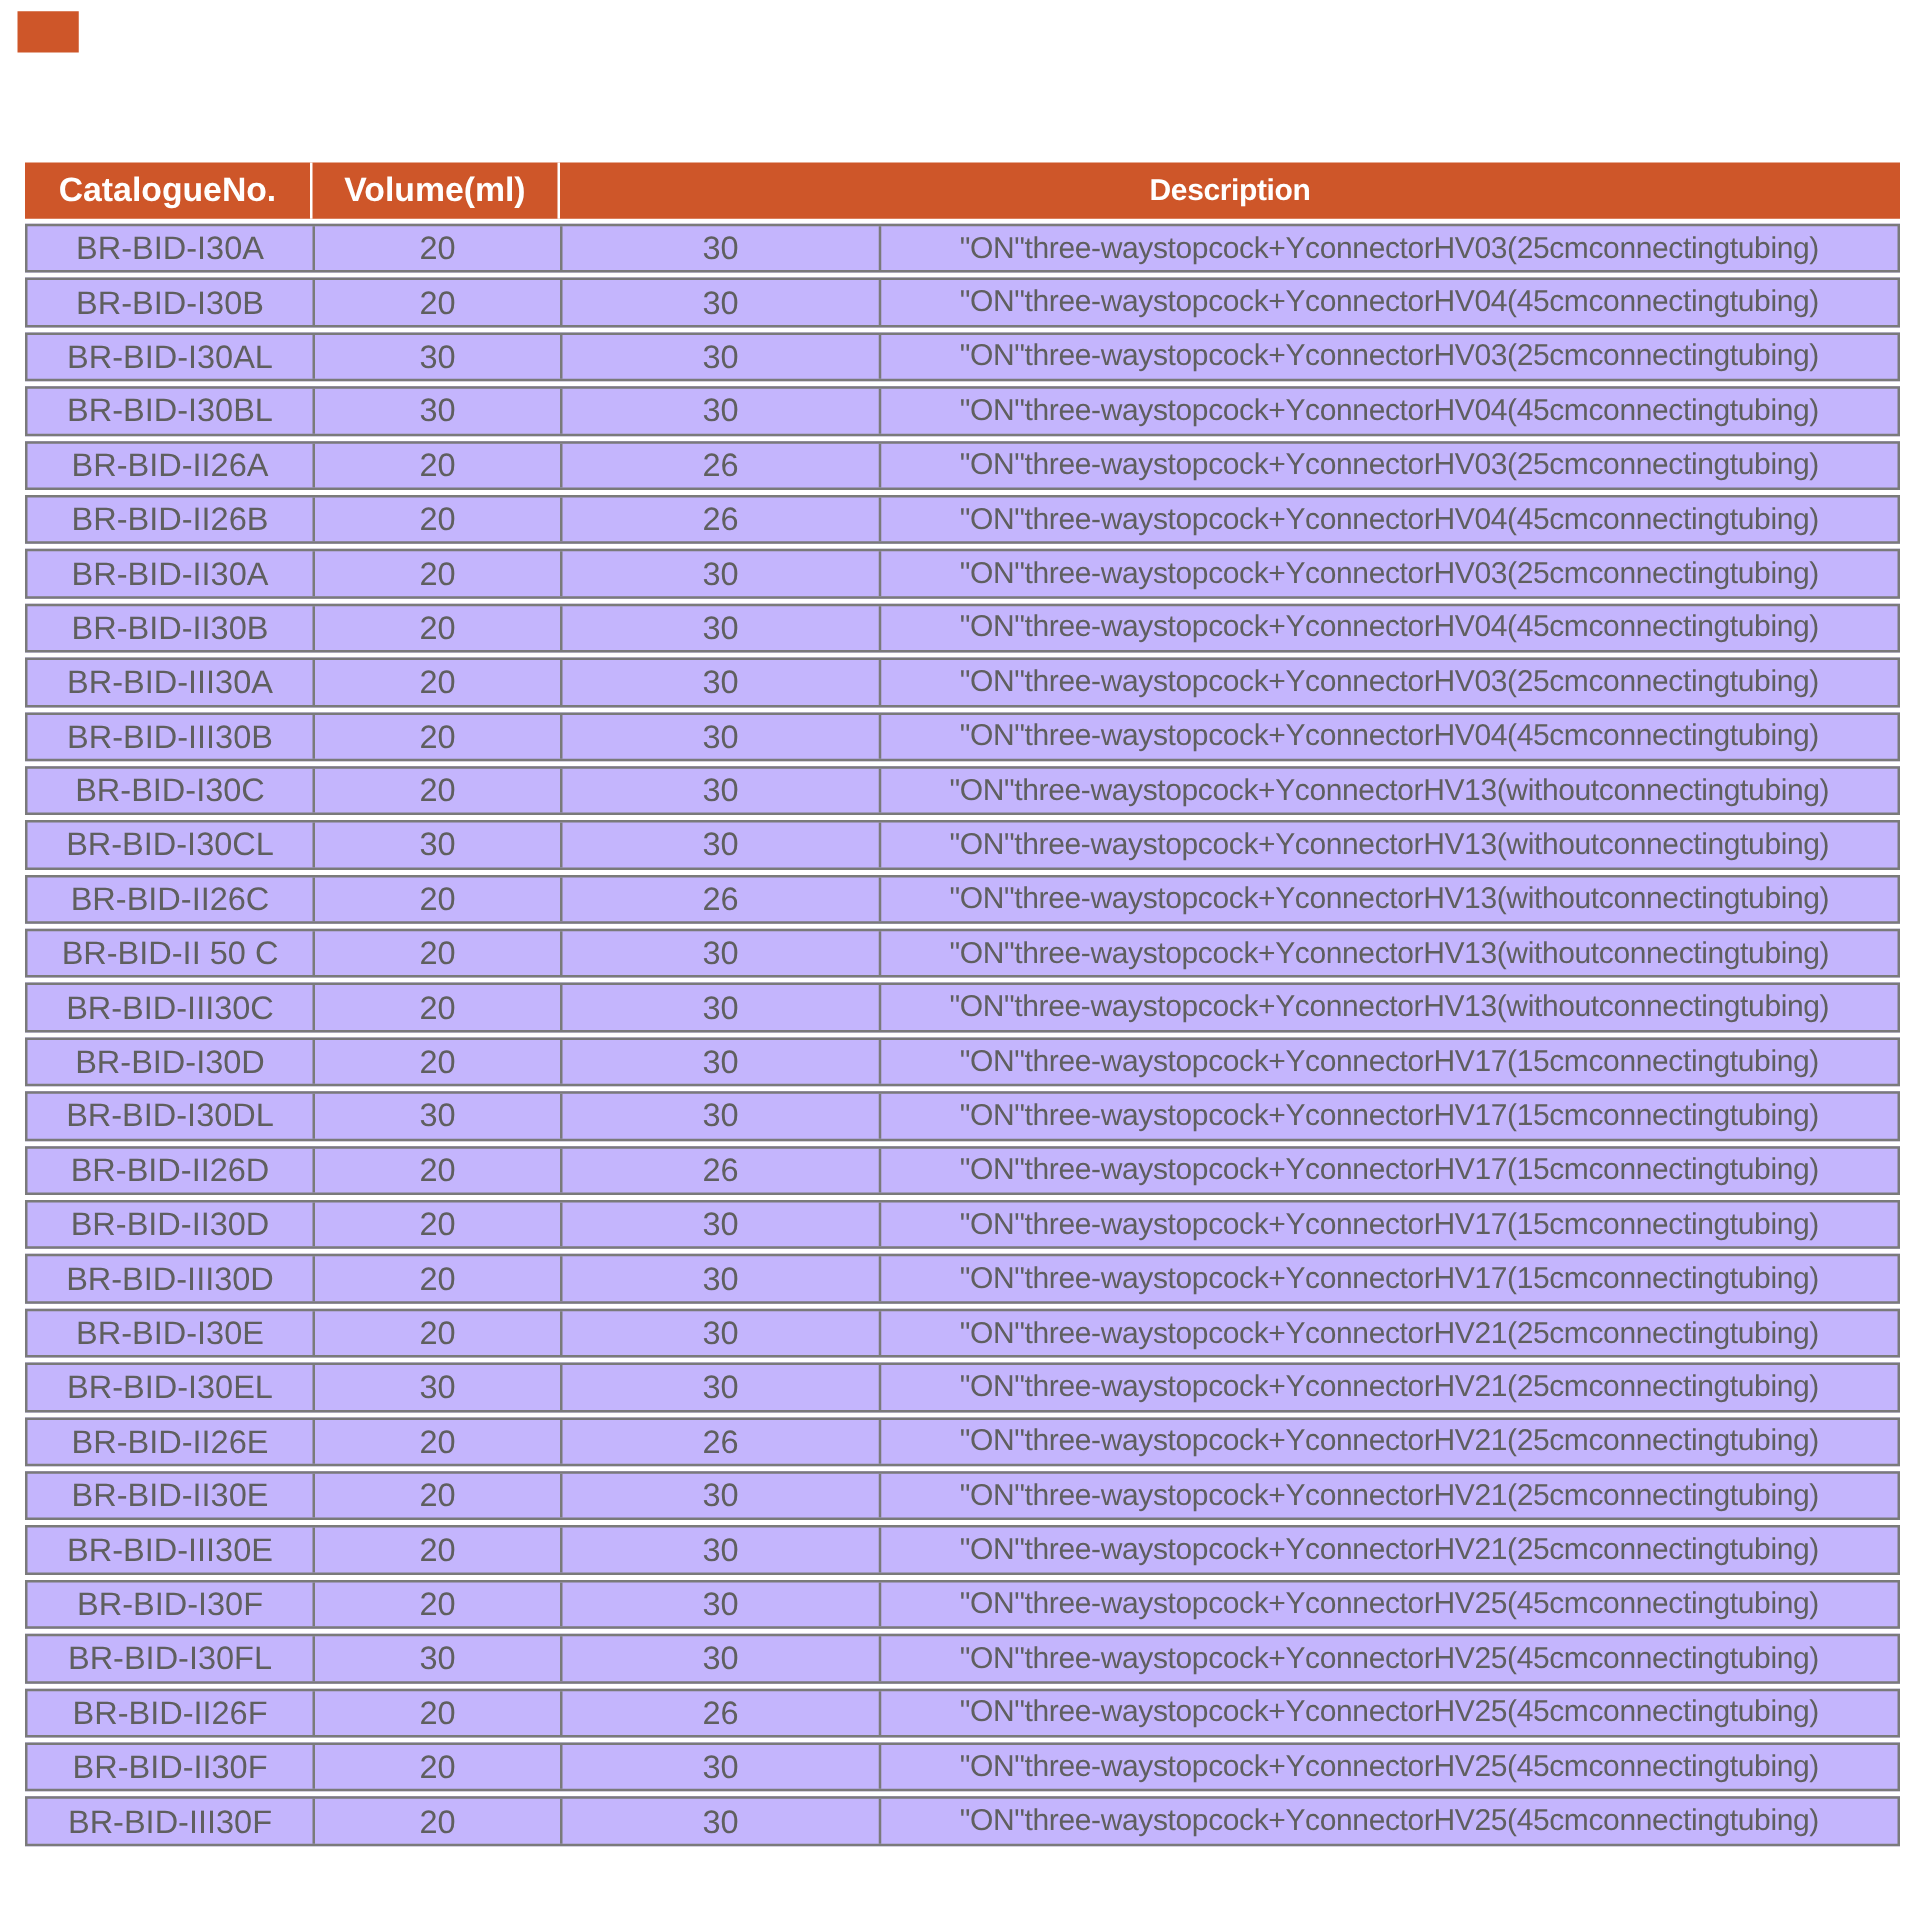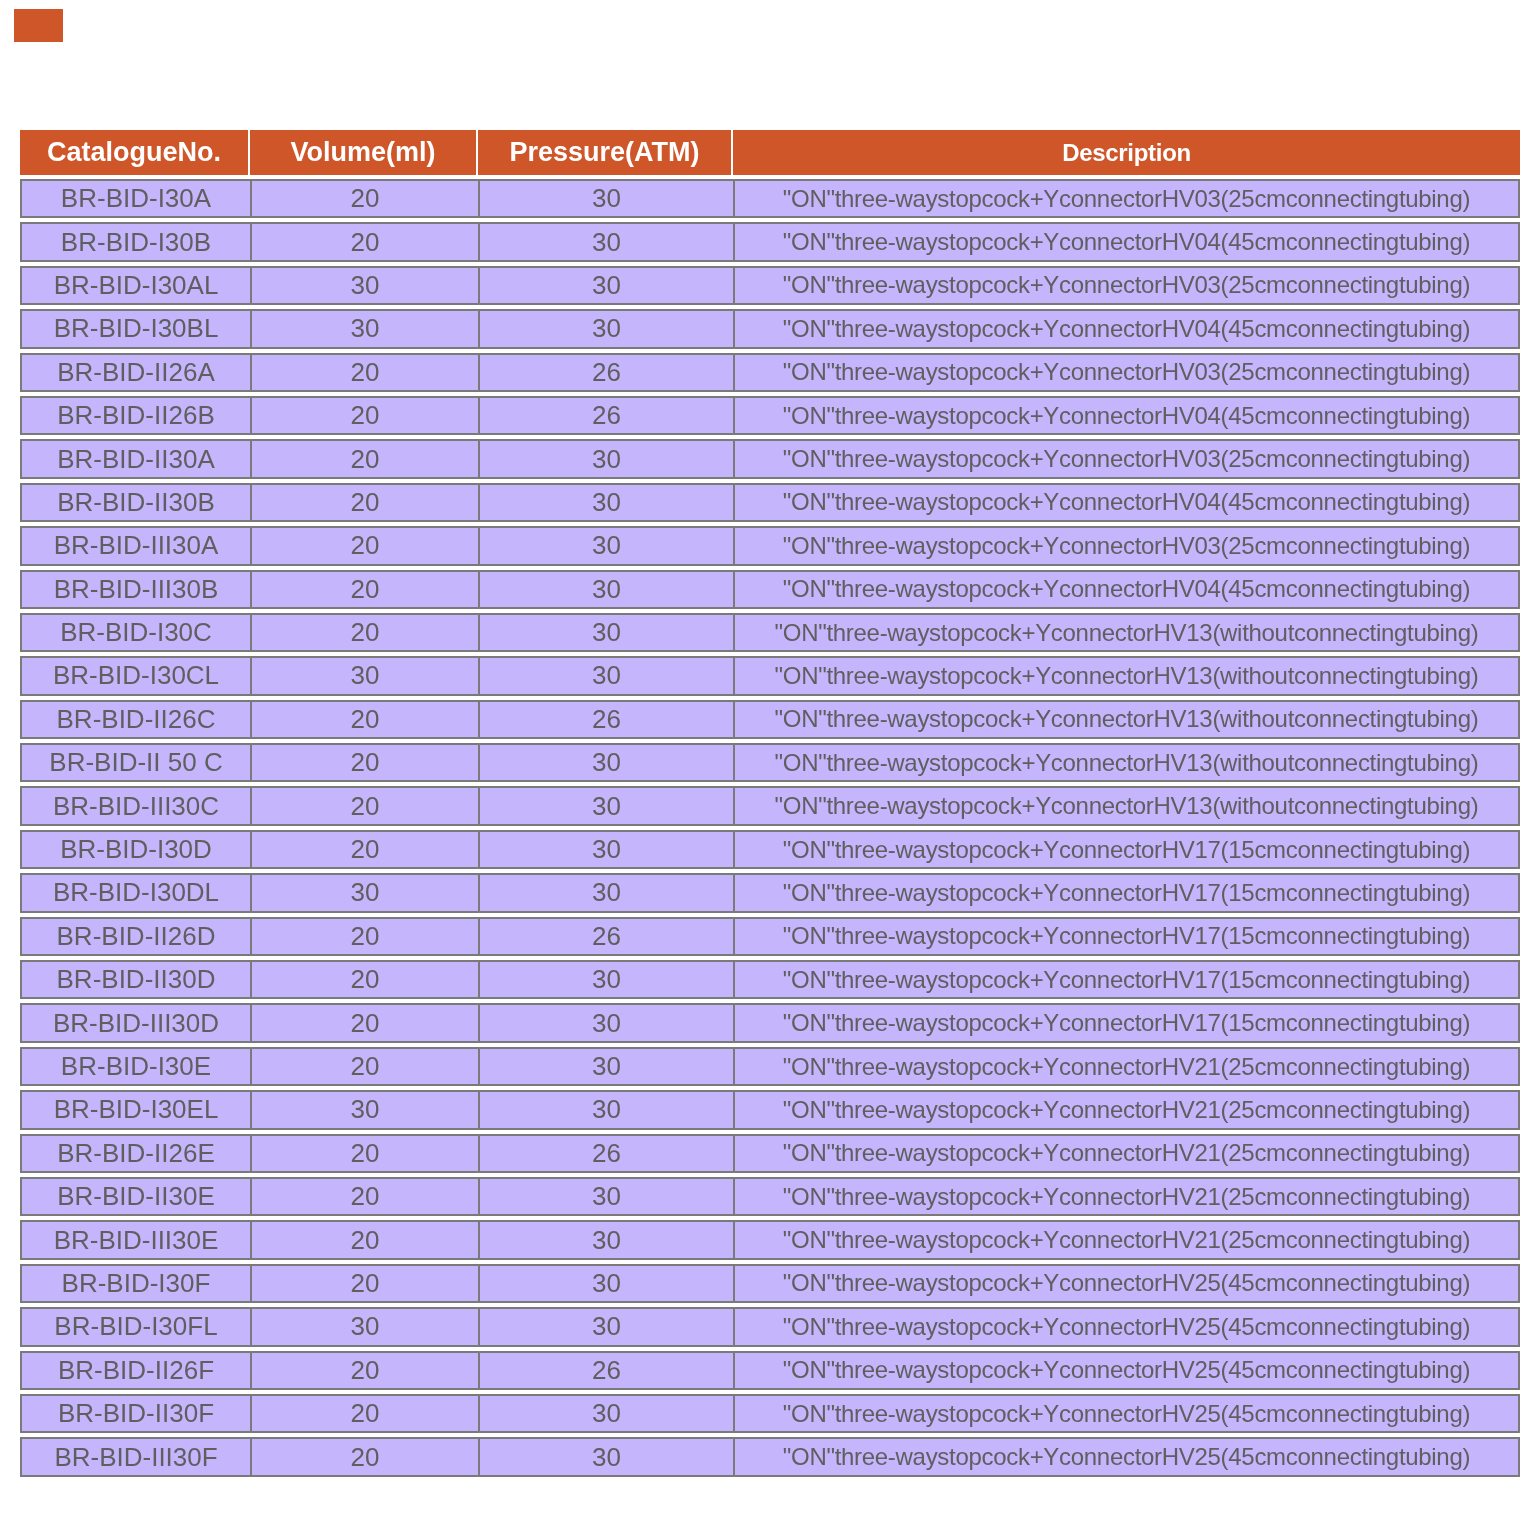--- a/index.html
+++ b/index.html
@@ -61,34 +61,33 @@
     height: 100%;
     color: #5f5f5f;
     font-size: 26px;
     border-right: 2px solid #7a7a7a;
     box-sizing: border-box;
     white-space: pre;
     overflow: hidden;
   }
   .cell:last-child { border-right: none; }
   .c1 { width: 230px; }
-  .c2 { width: 228px; }
+  .c2 { width: 198px; }
   .c3 { width: 255px; }
   .c4 { flex: 1; font-size: 24px; letter-spacing: -0.3px; }
 </style>
 </head>
 <body>
 
 <div class="corner-accent"></div>
 
 <div class="catalog-table">
   <div class="header-row">
     <div class="header-cell c1">CatalogueNo.</div>
     <div class="header-cell c2">Volume(ml)</div>
-    <div class="header-cell c3">Pressure(ATM)</div>
     <div class="header-cell c4">Description</div>
   </div>
   <div id="table-body">
   <div class="row">
     <span class="cell c1">BR-BID-I30A</span>
     <span class="cell c2">20</span>
     <span class="cell c3">30</span>
     <span class="cell c4">"ON"three-waystopcock+YconnectorHV03(25cmconnectingtubing)</span>
   </div>
 

